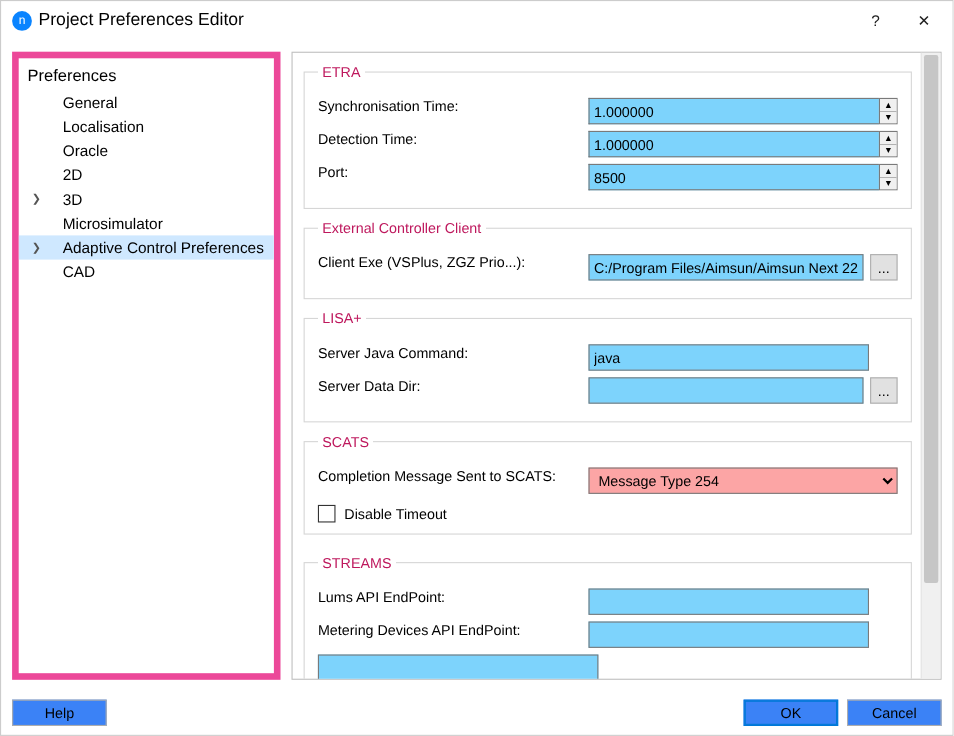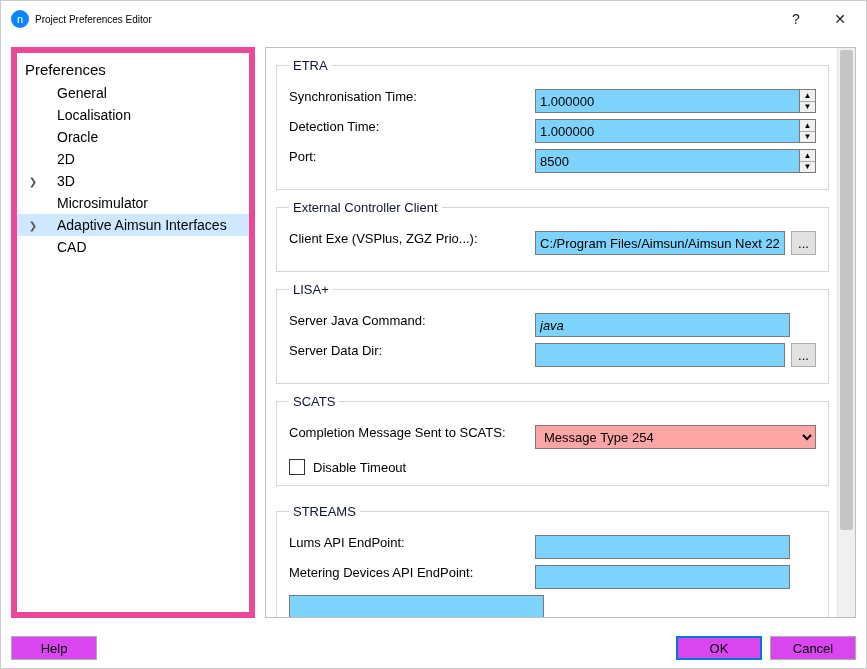--- a/index.html
+++ b/index.html
@@ -17,21 +17,21 @@
     display: flex; flex-direction: column;
     border: 1px solid #ccc;
   }
   .titlebar {
     height: 36px;
     display: flex; align-items: center;
     padding: 0 4px 0 10px;
   }
   .titlebar .title {
     flex: 1 1 auto;
-    font-size: 10px;
+    font-size: 16px;
     padding-left: 6px;
   }
   .appicon {
     width: 18px; height: 18px;
     border-radius: 50%;
     background: #0a84ff;
     color: #fff;
     font-size: 11px;
     display: inline-flex;
     align-items: center;
@@ -106,21 +106,21 @@
   }
 
   fieldset.group {
     border: 1px solid #d6d6d6;
     margin: 0 0 10px 0;
     padding: 10px 12px 10px 12px;
   }
   fieldset.group > legend {
     padding: 0 4px;
     font-size: 13px;
-    color: #0f172a;
+    color: #be185d;
   }
 
   .row {
     display: flex;
     align-items: flex-start;
     margin: 6px 0;
     min-height: 24px;
   }
   .row .lbl {
     width: 246px;
@@ -184,21 +184,21 @@
     height: 42px;
     display: flex;
     align-items: center;
     padding: 0 10px;
     gap: 8px;
   }
   .footer .spacer { flex: 1 1 auto; }
   button.std {
     width: 86px; height: 24px;
     border: 1px solid #adadad;
-    background: #d946ef;
+    background: #3b82f6;
     font-family: inherit;
     font-size: 13px;
   }
   button.std.default {
     border: 1px solid #0078d7;
     outline: 1px solid #0078d7;
     outline-offset: -2px;
   }
 </style>
 </head>
@@ -244,21 +244,21 @@
             <span>3D</span>
           </div>
           <div class="tree-item">
             <span class="expander"></span>
             <span class="indent"></span>
             <span>Microsimulator</span>
           </div>
           <div class="tree-item selected">
             <span class="expander">❯</span>
             <span class="indent"></span>
-            <span>Adaptive Aimsun Interfaces</span>
+            <span>Adaptive Control Preferences</span>
           </div>
           <div class="tree-item">
             <span class="expander"></span>
             <span class="indent"></span>
             <span>CAD</span>
           </div>
         </div>
     </div>
 
     <div class="main">
@@ -313,21 +313,21 @@
               <button class="browse">...</button>
             </div>
           </div>
         </fieldset>
 
         <fieldset class="group">
           <legend>LISA+</legend>
           <div class="row">
             <div class="lbl">Server Java Command:</div>
             <div class="ctl">
-              <input class="text" style="max-width: 255px; font-style: italic;" value="java">
+              <input class="text" style="max-width: 255px;" value="java">
             </div>
           </div>
           <div class="row">
             <div class="lbl">Server Data Dir:</div>
             <div class="ctl">
               <input class="text" value="" style="">
               <button class="browse">...</button>
             </div>
           </div>
         </fieldset>

